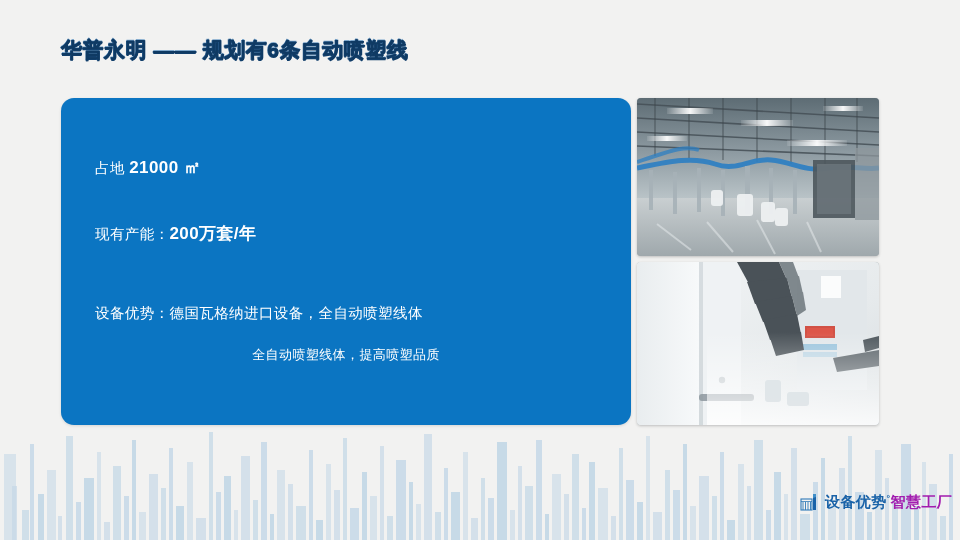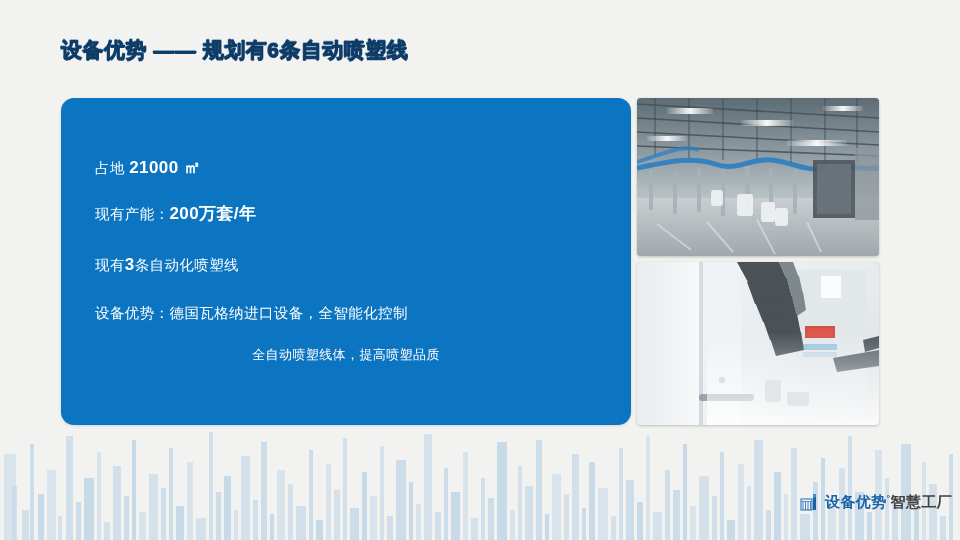--- a/index.html
+++ b/index.html
@@ -64,21 +64,21 @@
     color: #ffffff;
     font-size: 14.5px;
     white-space: nowrap;
     letter-spacing: 0.4px;
   }
   .panel-line .em {
     font-weight: bold;
     font-size: 17px;
   }
   #line1 { left: 34px; top: 58px; }
-  #line2 { left: 34px; top: 104px; }
+  #line2 { left: 34px; top: 124px; }
   #line3 { left: 34px; top: 157px; }
   #line4 { left: 34px; top: 206px; }
   #line5 {
     left: 0;
     top: 248px;
     width: 570px;
     text-align: center;
     font-size: 13px;
   }
   #line5 .inner { display: inline-block; }
@@ -106,21 +106,21 @@
   }
   #logo-mark { width: 20px; height: 20px; display: block; }
   #logo-text {
     font-size: 15px;
     font-weight: bold;
     color: #1a63a8;
     letter-spacing: 0.4px;
     white-space: nowrap;
   }
   #logo-text .degree { font-size: 9px; vertical-align: super; }
-  #logo-text .sub { color: #404040; }
+  #logo-text .sub { color: #a21caf; }
 </style>
 </head>
 <body>
 
 <div id="slide">
 
   <div id="barcode">
       <div class="bar" style="left: 4px; width: 12px; height: 86px; background: rgb(195, 215, 230); opacity: 0.55;"></div>
       <div class="bar" style="left: 12px; width: 5px; height: 54px; background: rgb(195, 215, 230); opacity: 0.64;"></div>
       <div class="bar" style="left: 22px; width: 7px; height: 30px; background: rgb(195, 215, 230); opacity: 0.73;"></div>
@@ -220,37 +220,34 @@
       <div class="bar" style="left: 885px; width: 4px; height: 62px; background: rgb(195, 215, 230); opacity: 0.64;"></div>
       <div class="bar" style="left: 892px; width: 6px; height: 40px; background: rgb(195, 215, 230); opacity: 0.73;"></div>
       <div class="bar" style="left: 901px; width: 10px; height: 96px; background: rgb(195, 215, 230); opacity: 0.82;"></div>
       <div class="bar" style="left: 914px; width: 5px; height: 34px; background: rgb(195, 215, 230); opacity: 0.91;"></div>
       <div class="bar" style="left: 922px; width: 4px; height: 78px; background: rgb(195, 215, 230); opacity: 0.55;"></div>
       <div class="bar" style="left: 929px; width: 8px; height: 56px; background: rgb(195, 215, 230); opacity: 0.64;"></div>
       <div class="bar" style="left: 940px; width: 6px; height: 24px; background: rgb(195, 215, 230); opacity: 0.73;"></div>
       <div class="bar" style="left: 949px; width: 4px; height: 86px; background: rgb(195, 215, 230); opacity: 0.82;"></div>
     </div>
 
-  <div id="title">设备优势 —— 规划有6条自动喷塑线</div>
+  <div id="title">华普永明 —— 规划有6条自动喷塑线</div>
 
   <div id="panel">
 
     <div class="panel-line" id="line1">
       <span>占地 </span><span class="em">21000 </span><span class="em">㎡</span>
     </div>
 
     <div class="panel-line" id="line2">
       <span>现有产能：</span><span class="em">200万套/年</span>
     </div>
 
-    <div class="panel-line" id="line3">
-      <span>现有</span><span class="em">3</span><span>条自动化喷塑线</span>
-    </div>
-
-    <div class="panel-line" id="line4">设备优势：德国瓦格纳进口设备，全智能化控制</div>
+
+    <div class="panel-line" id="line4">设备优势：德国瓦格纳进口设备，全自动喷塑线体</div>
 
     <div class="panel-line" id="line5">
       <span class="inner">全自动喷塑线体，提高喷塑品质</span>
     </div>
 
   </div>
 
   <div class="photo" id="photo-top">
     <svg viewBox="0 0 242 158" preserveAspectRatio="none">
       <defs>

